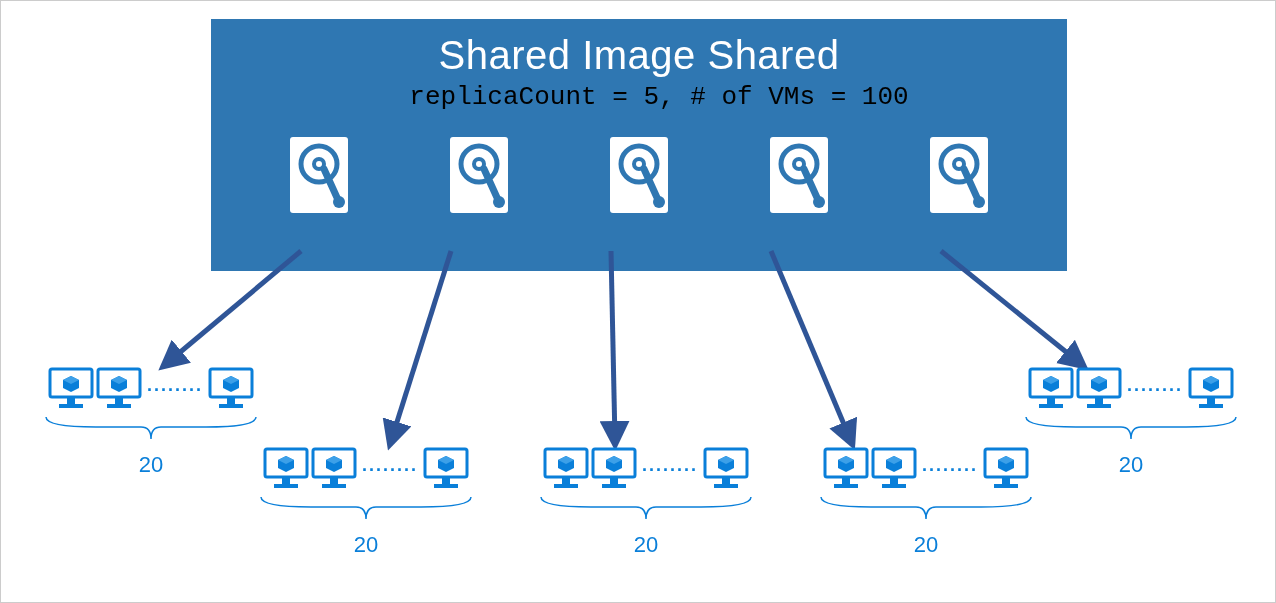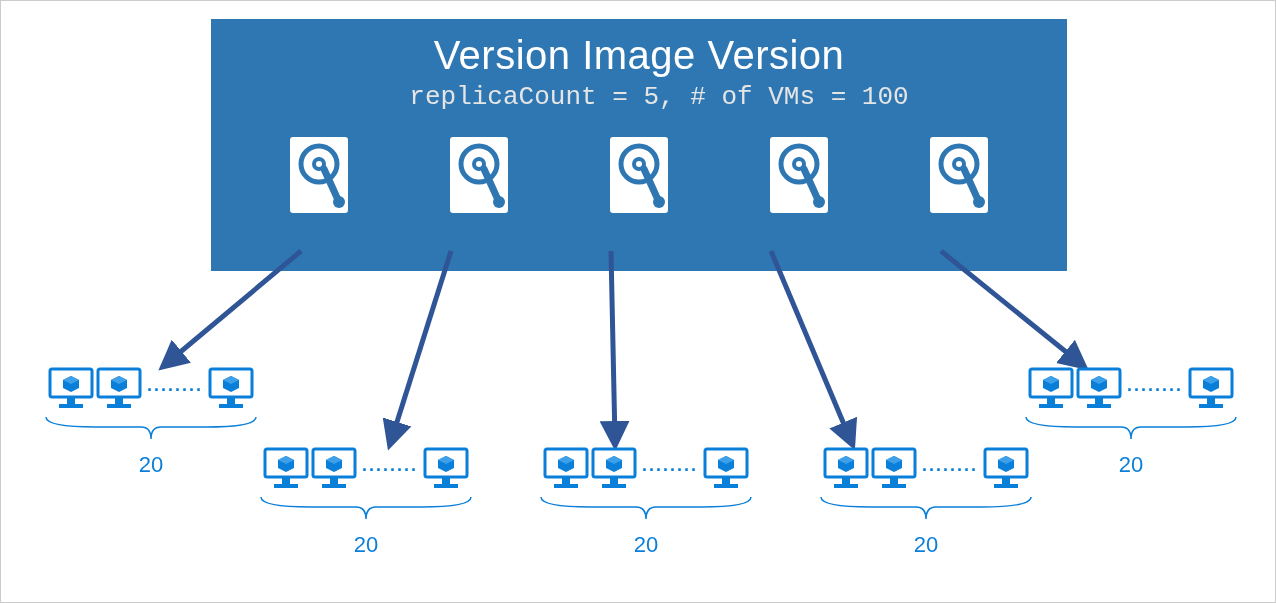--- a/index.html
+++ b/index.html
@@ -27,21 +27,21 @@
     text-align: center;
   }
   .title {
     color: #fff;
     font-size: 40px;
     font-weight: 300;
     margin-top: 14px;
     letter-spacing: 0.5px;
   }
   .subtitle {
-    color: #e5e5e5;
+    color: #000000;
     font-family: Consolas, "Courier New", monospace;
     font-size: 26px;
     font-weight: 400;
     margin-top: 4px;
     margin-left: 40px;
   }
   .disk-row {
     display: flex;
     justify-content: center;
     gap: 100px;
@@ -73,21 +73,21 @@
     position: absolute;
     overflow: visible;
   }
 </style>
 </head>
 <body>
 
 <div class="canvas">
 
   <div class="header-box">
-    <div class="title">Version Image Version</div>
+    <div class="title">Shared Image Shared</div>
     <div class="subtitle">replicaCount = 5, # of VMs = 100</div>
     <div class="disk-row">
       <span>
         <svg width="60" height="78" viewBox="0 0 60 78">
           <rect x="1" y="1" width="58" height="76" rx="3" fill="#fff"></rect>
           <circle cx="30" cy="28" r="18" fill="none" stroke="#2F77B2" stroke-width="5"></circle>
           <circle cx="30" cy="28" r="7" fill="#2F77B2"></circle>
           <circle cx="30" cy="28" r="3" fill="#fff"></circle>
           <path d="M 35 33 L 50 66" stroke="#2F77B2" stroke-width="7" stroke-linecap="round"></path>
           <circle cx="50" cy="66" r="6" fill="#2F77B2"></circle>

